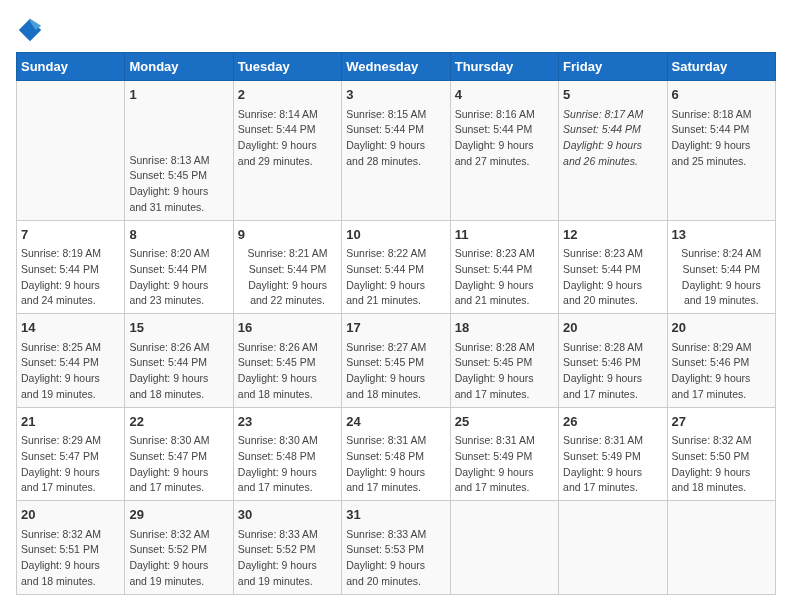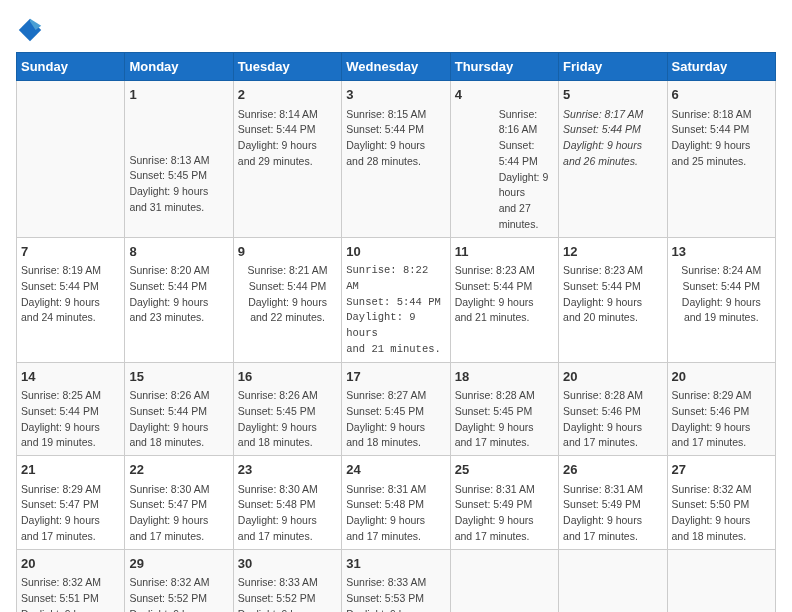--- a/index.html
+++ b/index.html
@@ -135,21 +135,21 @@
         </td>
         <td>
           <span class="day-number">3</span>
           <div class="cell-content" style="white-space: pre-line;">Sunrise: 8:15 AM
 Sunset: 5:44 PM
 Daylight: 9 hours
 and 28 minutes.</div>
         </td>
         <td>
           <span class="day-number">4</span>
-          <div class="cell-content" style="white-space: pre-line; margin-left: 44px;">Sunrise: 8:16 AM
+          <div class="cell-content" style="white-space: pre-line;">Sunrise: 8:16 AM
 Sunset: 5:44 PM
 Daylight: 9 hours
 and 27 minutes.</div>
         </td>
         <td>
           <span class="day-number">5</span>
           <div class="cell-content" style="white-space: pre-line; font-style: italic;">Sunrise: 8:17 AM
 Sunset: 5:44 PM
 Daylight: 9 hours
 and 26 minutes.</div>
@@ -179,21 +179,21 @@
         </td>
         <td>
           <span class="day-number">9</span>
           <div class="cell-content" style="white-space: pre-line; text-align: center;">Sunrise: 8:21 AM
 Sunset: 5:44 PM
 Daylight: 9 hours
 and 22 minutes.</div>
         </td>
         <td>
           <span class="day-number">10</span>
-          <div class="cell-content" style="white-space: pre-line; font-family: Liberation Mono, monospace;">Sunrise: 8:22 AM
+          <div class="cell-content" style="white-space: pre-line;">Sunrise: 8:22 AM
 Sunset: 5:44 PM
 Daylight: 9 hours
 and 21 minutes.</div>
         </td>
         <td>
           <span class="day-number">11</span>
           <div class="cell-content" style="white-space: pre-line;">Sunrise: 8:23 AM
 Sunset: 5:44 PM
 Daylight: 9 hours
 and 21 minutes.</div>

